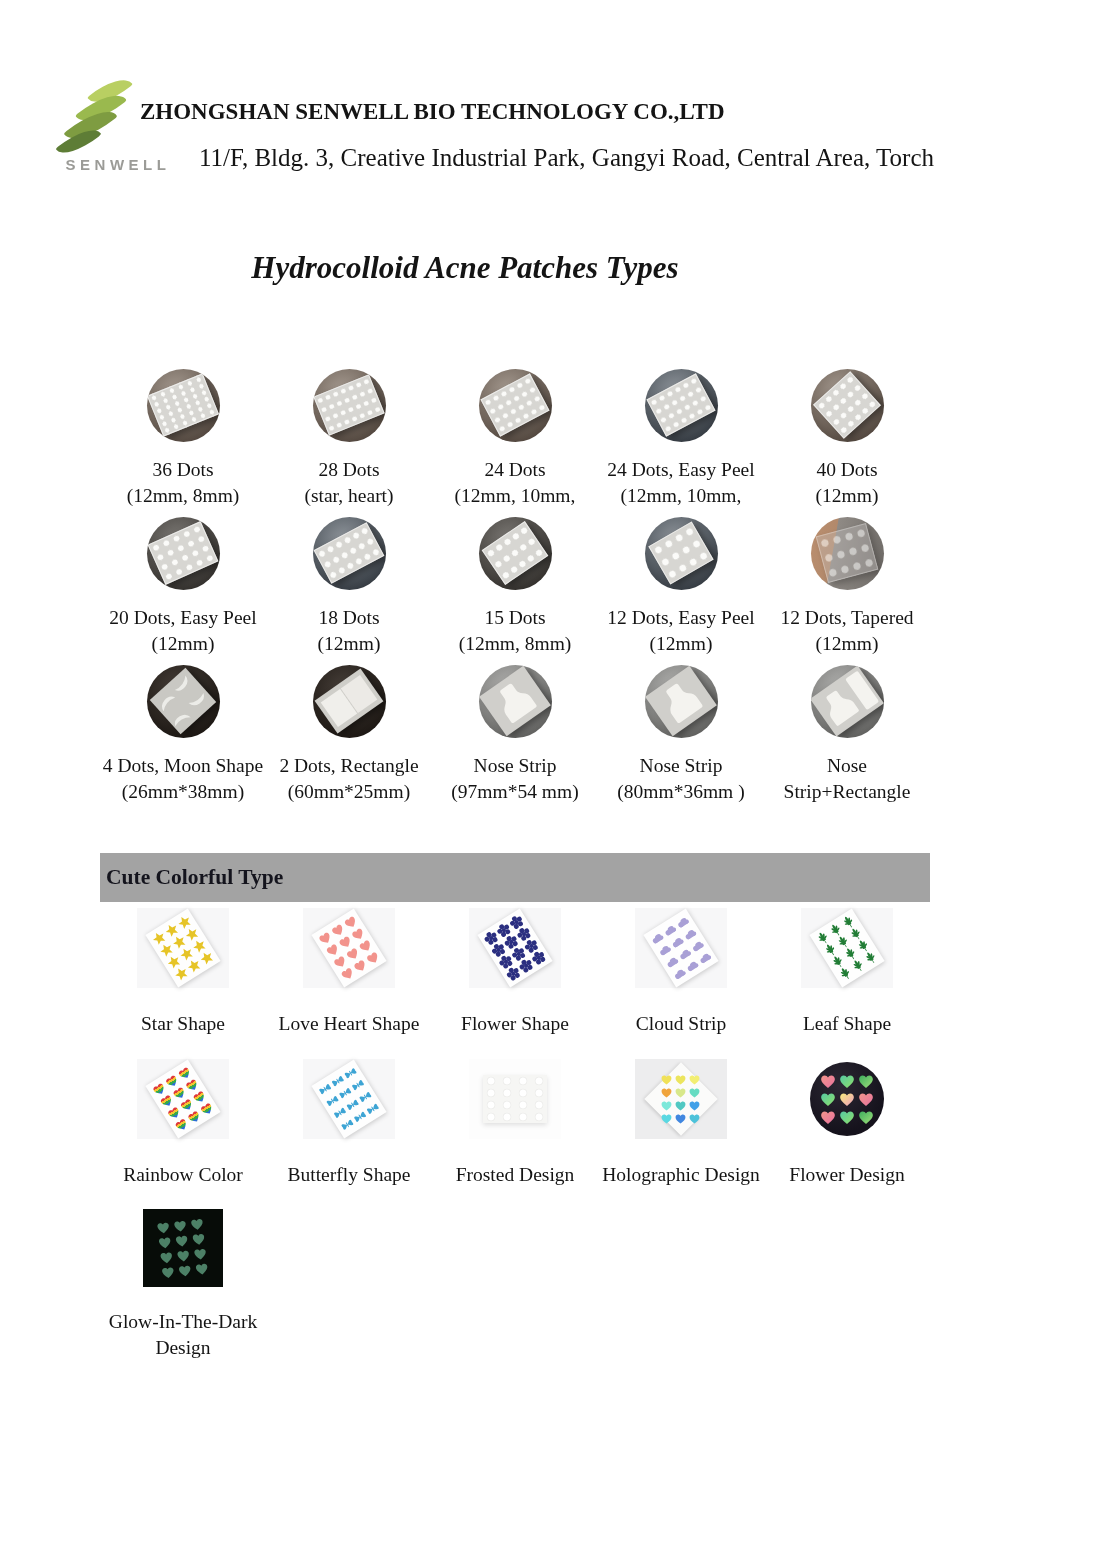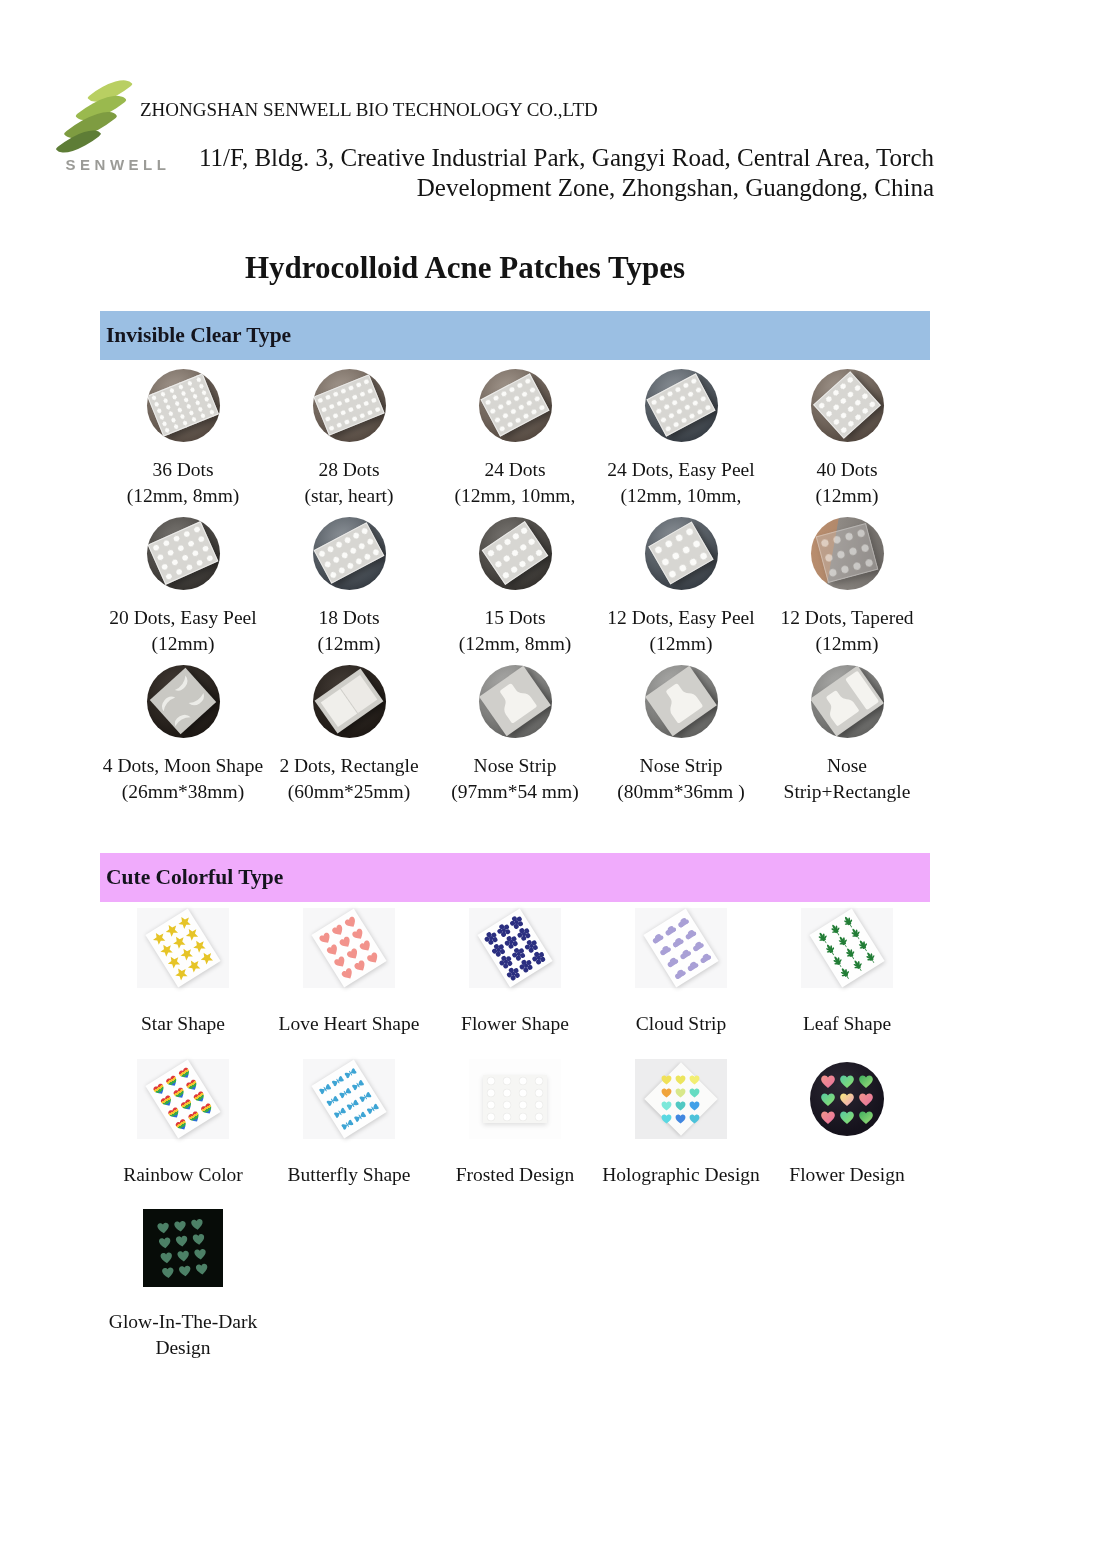--- a/index.html
+++ b/index.html
@@ -9,26 +9,26 @@
   
   .logo{position:absolute;left:52px;top:84px;width:132px;}
   .leaves{position:relative;height:66px;}
   .lf{position:absolute;border-radius:8% 100% 8% 100%;transform:rotate(-38deg);}
   .lf1{left:36px;top:-2px;width:44px;height:18px;background:#b9cf62;}
   .lf2{left:24px;top:14px;width:50px;height:20px;background:#9ab94e;}
   .lf3{left:12px;top:31px;width:53px;height:20px;background:#7e9c41;}
   .lf4{left:4px;top:49px;width:45px;height:17px;background:#5e7d36;}
   .brand{margin-top:6px;font-family:"Liberation Sans",sans-serif;font-size:15px;
          letter-spacing:4.5px;color:#9b9b97;text-align:center;font-weight:bold;}
-  .company{position:absolute;left:140px;top:99px;margin:0;font-size:19px;font-weight:normal;}
+  .company{position:absolute;left:140px;top:99px;margin:0;font-size:23px;font-weight:bold;}
   .addr{position:absolute;left:104px;width:830px;text-align:right;font-size:25px;}
   .a1{top:144px;}
   .a2{top:174px;}
   .doc-title{position:absolute;left:50px;top:250px;width:830px;margin:0;
-             text-align:center;font-size:31px;font-weight:bold;}
+             text-align:center;font-size:31px;font-weight:bold;font-style:italic;}
 
   
   .banner{position:absolute;left:100px;width:830px;height:49px;display:flex;
           align-items:center;padding-left:6px;box-sizing:border-box;
           font-size:21.5px;font-weight:bold;color:#14141d;}
   .banner-blue{top:311px;}
   .banner-pink{top:853px;}
 
   
   .grid{position:absolute;left:100px;width:830px;}
@@ -167,27 +167,23 @@
       <div class="lf lf1"></div>
       <div class="lf lf2"></div>
       <div class="lf lf3"></div>
       <div class="lf lf4"></div>
     </div>
     <div class="brand">SENWELL</div>
   </div>
 
   <h1 class="company">ZHONGSHAN SENWELL BIO TECHNOLOGY CO.,LTD</h1>
   <div class="addr a1">11/F, Bldg. 3, Creative Industrial Park, Gangyi Road, Central Area, Torch</div>
-  <div class="addr a2">Development Zone, Zhongshan, Guangdong, China</div>
 
   <h2 class="doc-title">Hydrocolloid Acne Patches Types</h2>
 
-  <div class="banner banner-blue" style="background: rgb(155, 191, 227);">
-    <span>Invisible Clear Type</span>
-  </div>
   <div id="grid0" class="grid sec1">
       <div class="row">
         <div class="cell">
           <div class="imgbox">
             <div class="circle bgA">
               <div class="dotsheet" style="width: 58px; height: 42px; transform: rotate(-22deg); background-size: 9.66667px 7px;"></div>
             </div>
           </div>
           <div class="cap">36 Dots</div>
           <div class="cap">(12mm, 8mm)</div>
@@ -346,21 +342,21 @@
                 <div style="width: 15px; height: 38px; background: rgb(244, 243, 239); margin-left: 3px; border-radius: 2px;"></div>
               </div>
             </div>
           </div>
           <div class="cap">Nose</div>
           <div class="cap">Strip+Rectangle</div>
         </div>
       </div>
     </div>
 
-  <div class="banner banner-pink" style="background: #f0abfc;">
+  <div class="banner banner-pink" style="background: #a3a3a3;">
     <span>Cute Colorful Type</span>
   </div>
   <div id="grid1" class="grid sec2">
       <div class="row">
         <div class="cell">
           <div class="imgbox">
             <div class="sq">
               <div class="sheet">
                 <svg width="14" height="14" viewBox="0 0 20 20">
                   <use href="#s-star" fill="#e6c427"></use>

